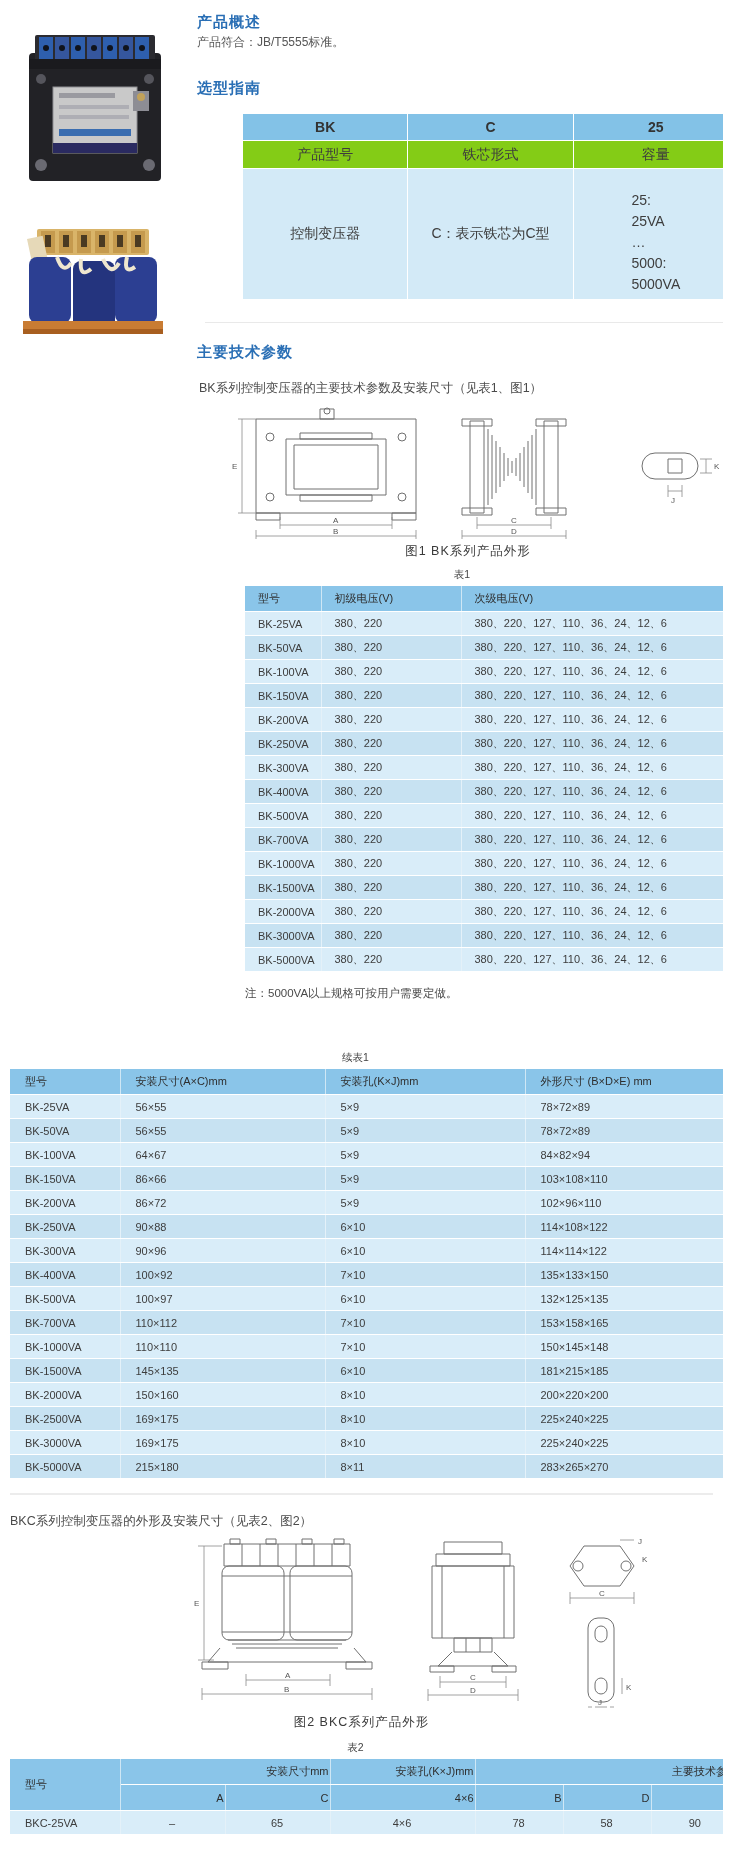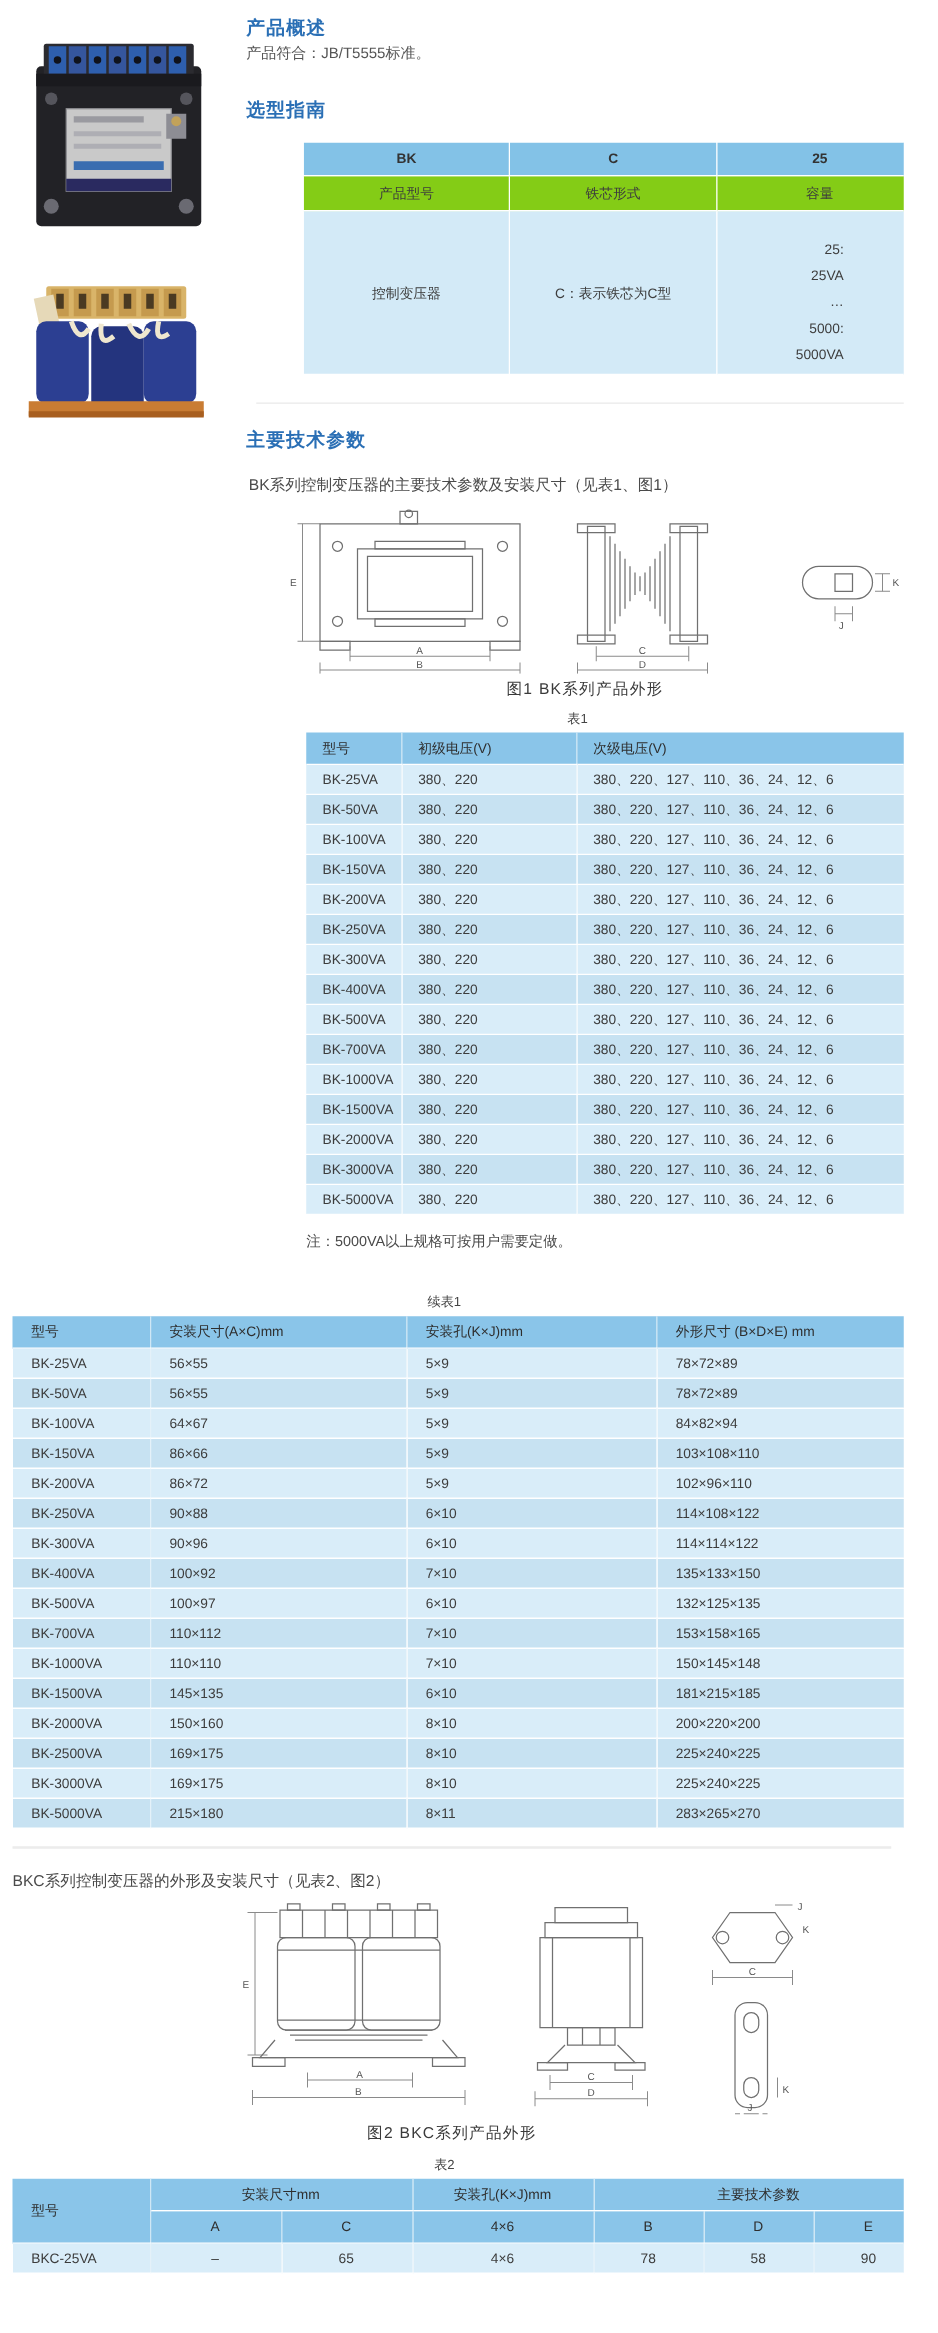--- a/index.html
+++ b/index.html
@@ -14,57 +14,57 @@
   .sec-title{color:#2a6fb5;font-size:15px;font-weight:bold;letter-spacing:1px;}
   .t-overview{margin:13px 0 0 0;}
   .t-selection{margin:27px 0 0 0;}
   .t-params{margin:20px 0 0 0;}
 
   .body-text{font-size:12px;line-height:19px;color:#555;margin:14px 0 0 0;width:548px;}
   .standard-text{font-size:12px;line-height:19px;color:#555;margin:1px 0 0 0;}
   .intro-text{font-size:12.5px;color:#4a4a4a;margin:18px 0 0 2px;}
 
   
-  .sel-table{border-collapse:collapse;table-layout:fixed;width:497px;margin:15px 0 0 45px;font-size:11px;}
+  .sel-table{border-collapse:collapse;table-layout:fixed;width:497px;margin:15px 0 0 45px;font-size:14px;}
   .sel-table td{text-align:center;vertical-align:middle;border:1px solid #ffffff;color:#3d3d3d;}
   .sel-table .r-code td{background:#83c2e7;height:24px;font-weight:bold;color:#333;}
   .sel-table .r-label td{background:#84cc16;height:25px;}
   .sel-table .r-body td{background:#d3eaf7;height:128px;}
-  .cap-lines{display:inline-block;text-align:right;line-height:21px;margin-top:16px;}
+  .cap-lines{display:inline-block;text-align:left;line-height:21px;margin-top:16px;}
 
   .divider{height:1px;background:#e9e9e9;margin:22px 0 0 8px;}
   .divider-full{height:2px;background:#ececec;margin:14px 10px 0 10px;}
 
   
   table.data{border-collapse:collapse;table-layout:fixed;font-size:11px;color:#3c3c3c;}
   table.data th{background:#8ac5e9;font-weight:normal;color:#2e2e2e;height:23px;
     border-bottom:1px solid #fff;border-right:1px solid #cfe7f5;}
   table.data td{height:21px;border-bottom:1px solid #fff;border-right:1px solid #e4f1f9;
     overflow:hidden;white-space:nowrap;}
   table.data tbody tr:nth-child(odd) td{background:#d9edf9;}
   table.data tbody tr:nth-child(even) td{background:#c7e2f2;}
 
   .table1{width:494px;margin:4px 0 0 48px;}
   .table1 th,.table1 td{text-align:left;padding-left:13px;}
 
   .tableB{width:730px;margin:4px 0 0 10px;}
   .tableB th,.tableB td{text-align:left;padding-left:15px;}
 
   .table2{width:730px;margin:4px 0 0 10px;}
-  .table2 th{text-align:center;padding-left:0;}
+  .table2 th{text-align:right;padding-left:0;}
   .table2 th.model-h{text-align:left;padding-left:15px;}
   .table2 td{text-align:center;padding-left:0;}
   .table2 td:first-child{text-align:left;padding-left:15px;}
 
   .tbl-tag{font-size:10.5px;color:#444;text-align:center;padding-right:12px;}
   .tag1{margin-top:8px;}
   .tag2{margin-top:34px;}
   .tag3{margin-top:10px;}
 
-  .note-text{font-size:11.5px;color:#4a4a4a;margin:14px 0 0 48px;}
+  .note-text{font-size:11.5px;color:#4a4a4a;margin:14px 0 16px 48px;}
   .bkc-intro{font-size:12.5px;color:#4a4a4a;margin:18px 0 0 10px;}
 
   .figure{margin-top:8px;text-align:center;}
   .fig-caption{font-size:12.5px;color:#3a3a3a;text-align:center;margin-top:4px;letter-spacing:1px;}
   svg.lineart{display:block;margin:0 auto;}
   svg.lineart *{vector-effect:non-scaling-stroke;}
   .ln{stroke:#707070;stroke-width:1;fill:none;}
   .dim{stroke:#8a8a8a;stroke-width:0.8;fill:none;}
   .dimtxt{font-size:8px;fill:#555;font-family:"Liberation Sans",sans-serif;}
 

